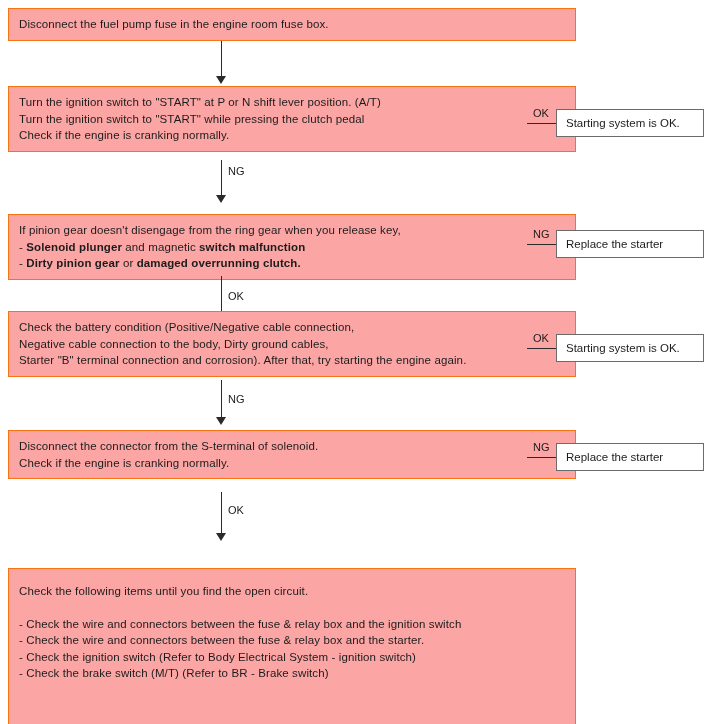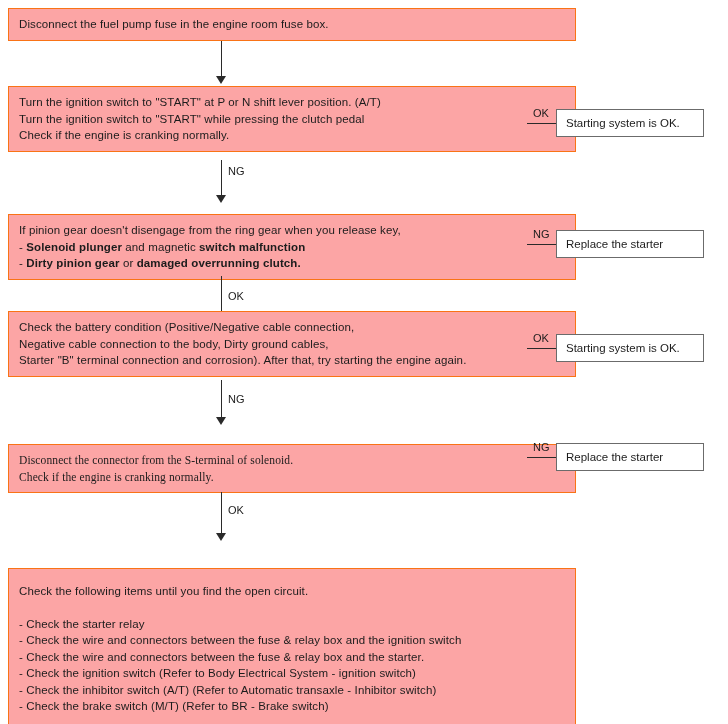--- a/index.html
+++ b/index.html
@@ -164,38 +164,36 @@
 
   <div class="h-label" style="top:332px;">OK</div>
   <div class="h-line" style="top:348px;"></div>
   <div class="h-arrow-head" style="top:344px;"></div>
   <div class="result-box" style="top:334px;">Starting system is OK.</div>
 
   <div class="v-line" style="top:380px; height:38px;"></div>
   <div class="v-arrow-head" style="top:417px;"></div>
   <div class="v-label" style="top:393px;">NG</div>
 
-  <div class="step-box" style="top:444px;font-family:Liberation Serif, serif;">
+  <div class="step-box" style="top:430px;">
     <div class="line">Disconnect the connector from the S-terminal of solenoid.</div>
     <div class="line">Check if the engine is cranking normally.</div>
   </div>
 
   <div class="h-label" style="top:441px;">NG</div>
   <div class="h-line" style="top:457px;"></div>
   <div class="h-arrow-head" style="top:453px;"></div>
   <div class="result-box" style="top:443px;">Replace the starter</div>
 
   <div class="v-line" style="top:492px; height:42px;"></div>
   <div class="v-arrow-head" style="top:533px;"></div>
   <div class="v-label" style="top:504px;">OK</div>
 
   <div class="step-box" style="top:568px; height:171px; padding-top:14px;">
     <div class="line">Check the following items until you find the open circuit.</div>
     <div class="line spacer"></div>
-    <div class="line">- Check the starter relay</div>
     <div class="line">- Check the wire and connectors between the fuse &amp; relay box and the ignition switch</div>
     <div class="line">- Check the wire and connectors between the fuse &amp; relay box and the starter.</div>
     <div class="line">- Check the ignition switch (Refer to Body Electrical System - ignition switch)</div>
-    <div class="line">- Check the inhibitor switch (A/T) (Refer to Automatic transaxle - Inhibitor switch)</div>
     <div class="line">- Check the brake switch (M/T) (Refer to BR - Brake switch)</div>
   </div>
 
 </div>
 
 </body></html>

